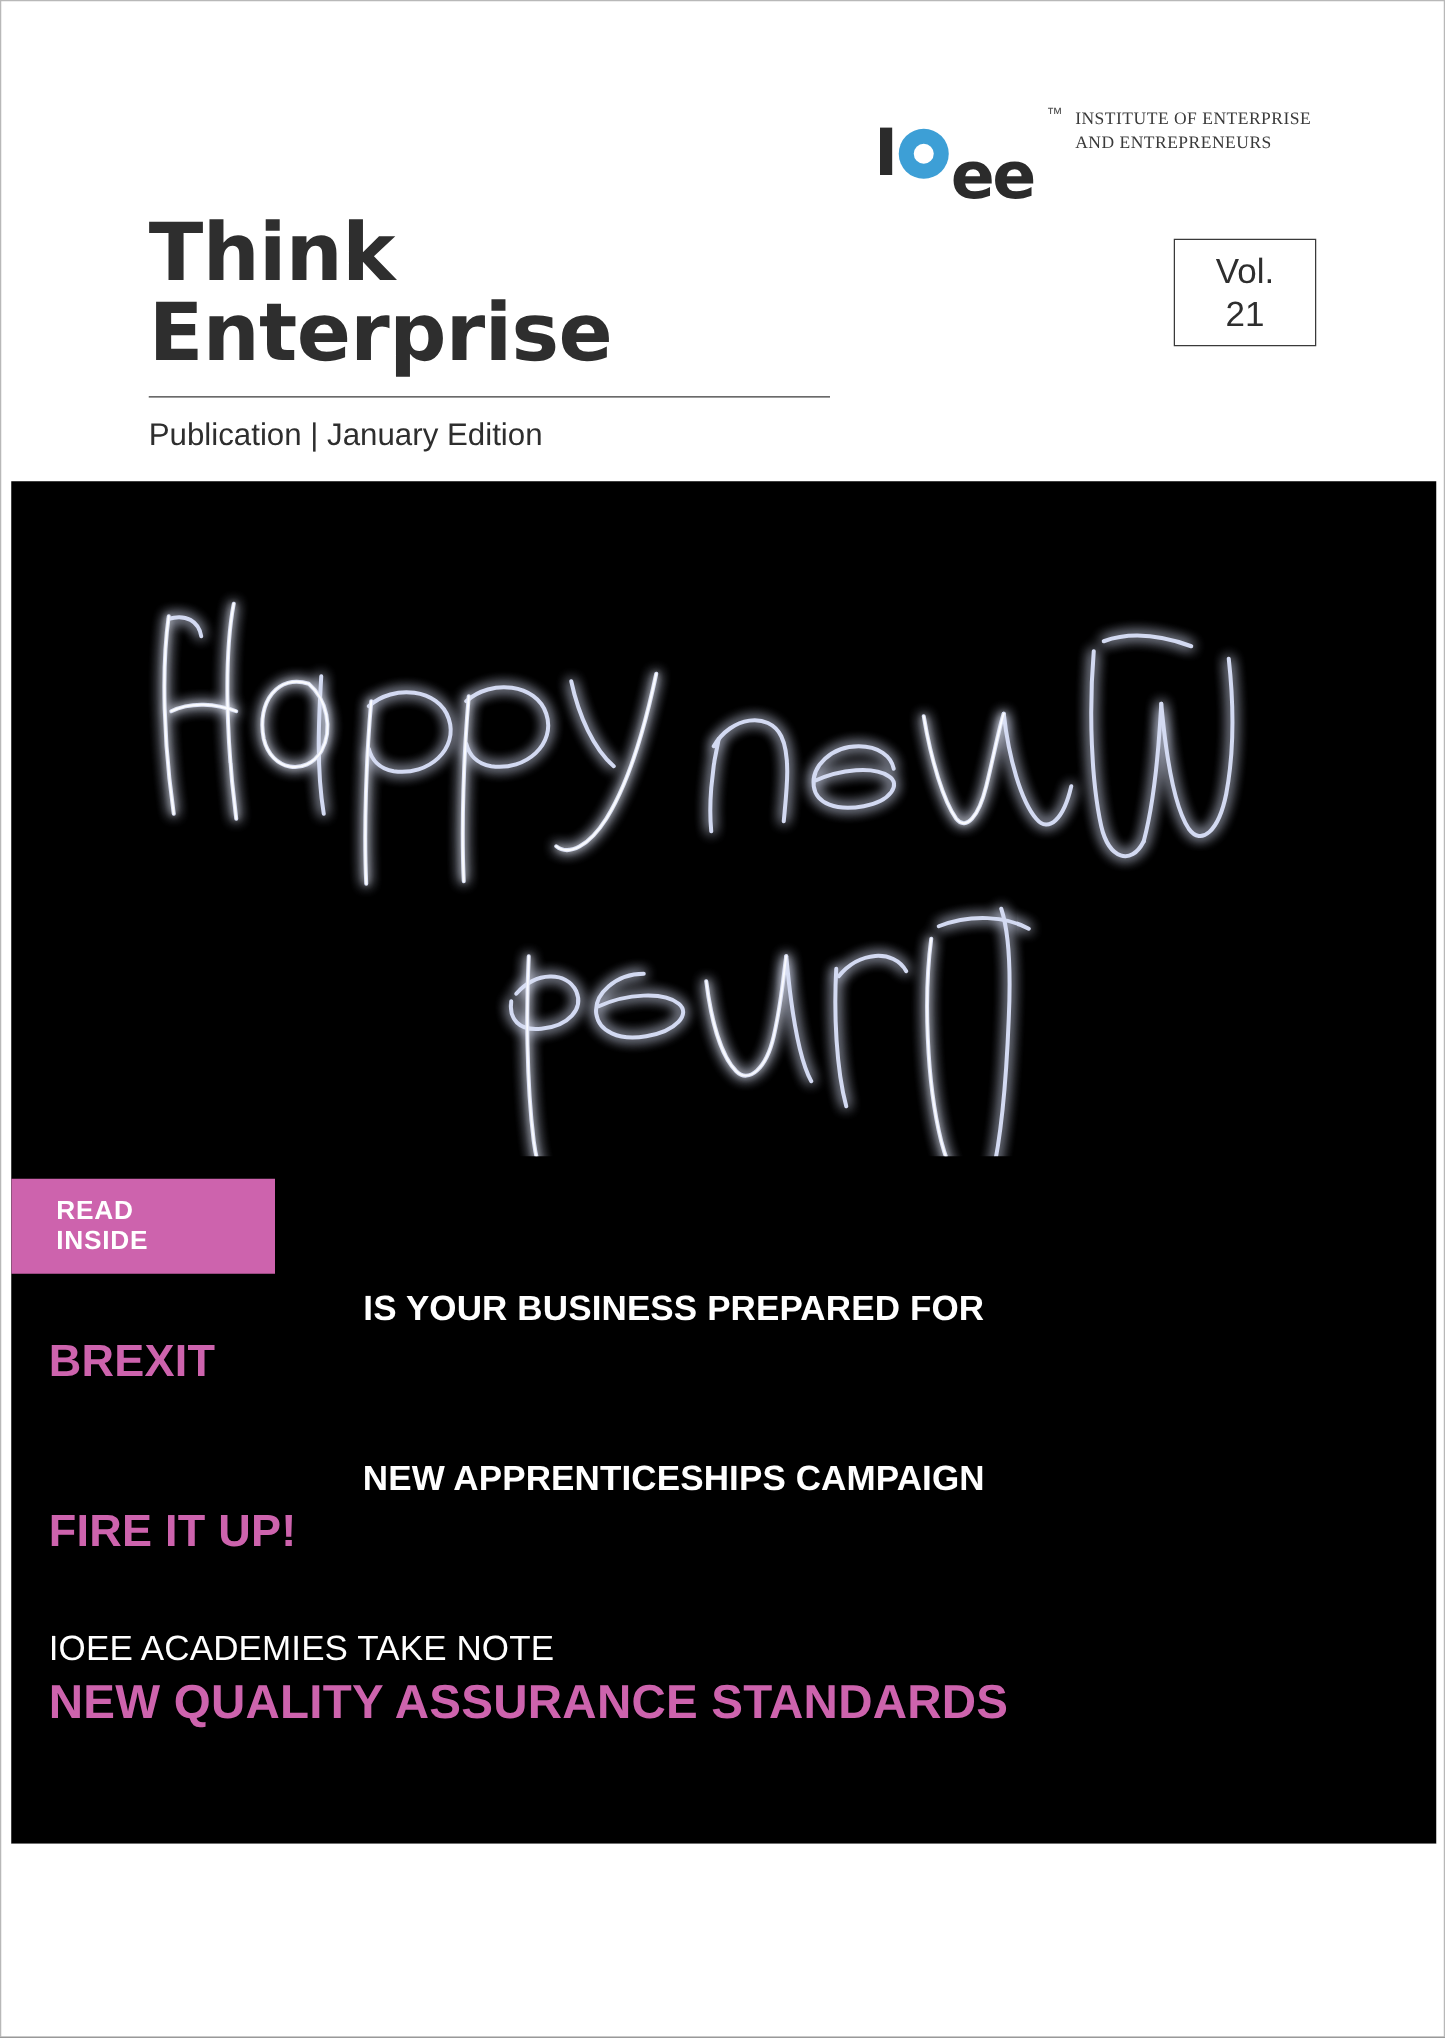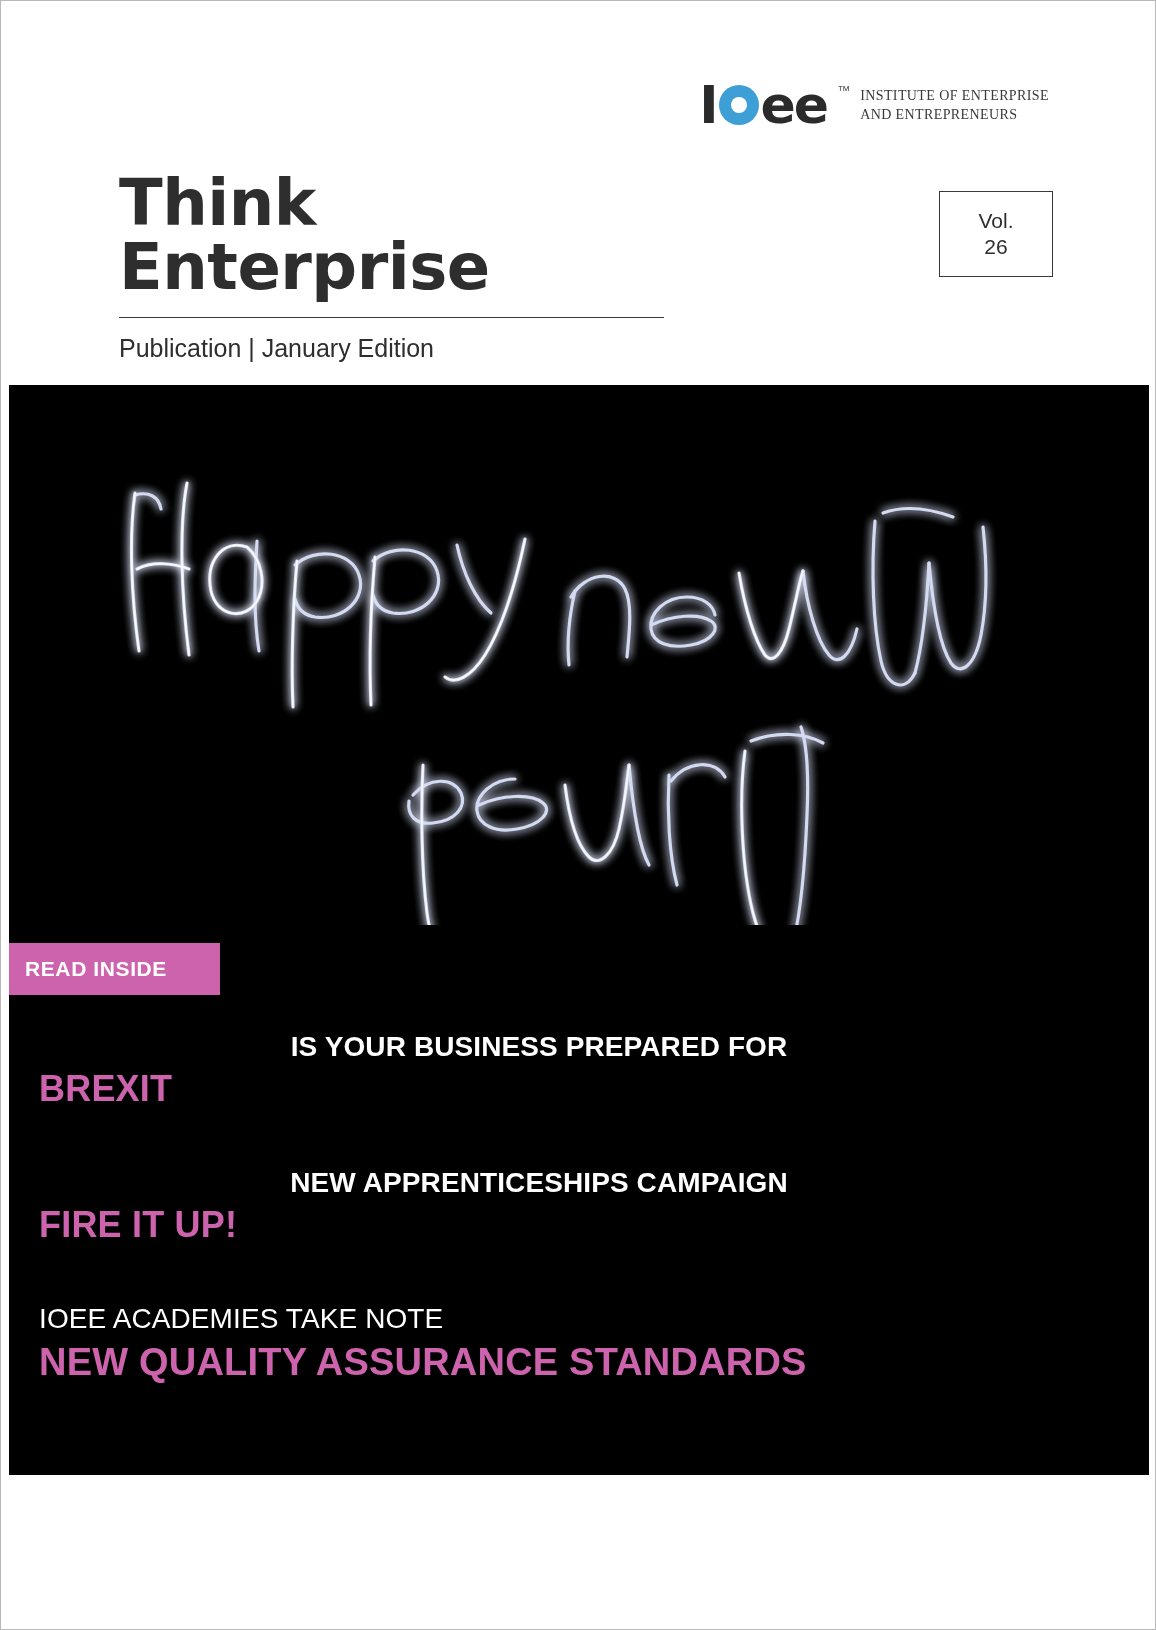--- a/index.html
+++ b/index.html
@@ -66,20 +66,21 @@
     position: absolute;
     left: 12px;
     top: 12px;
     width: 16px;
     height: 16px;
     border-radius: 50%;
     background: #ffffff;
   }
   .logo-e {
     color: #2b2b2b;
+    margin-top: 36px;
   }
   .logo-tm {
     font-size: 13px;
     color: #555;
     margin-top: 4px;
     font-family: "Liberation Sans", sans-serif;
   }
   .logo-words {
     font-size: 14px;
     line-height: 1.35;
@@ -119,21 +120,21 @@
     position: absolute;
     left: 930px;
     top: 182px;
     width: 112px;
     height: 84px;
     border: 1.5px solid #3a3a3a;
     display: flex;
     flex-direction: column;
     align-items: center;
     justify-content: center;
-    font-size: 21px;
+    font-size: 28px;
     color: #2e2e2e;
     line-height: 1.25;
   }
 
   
   .hero {
     position: absolute;
     left: 8px;
     top: 384px;
     width: 1140px;
@@ -155,21 +156,21 @@
 
   .read-inside {
     position: absolute;
     left: 0;
     top: 558px;
     background: #cd63ad;
     color: #ffffff;
     font-size: 21px;
     font-weight: bold;
     letter-spacing: 0.6px;
-    padding: 14px 34px 14px 16px;
+    padding: 14px 34px 14px 36px;
     box-sizing: border-box;
     width: 211px;
   }
 
   .headlines {
     position: absolute;
     left: 30px;
     top: 645px;
     width: 1000px;
   }
@@ -229,21 +230,21 @@
     </div>
 
     <div class="masthead">
       <div class="masthead-title">Think Enterprise</div>
       <div class="masthead-rule"></div>
       <div class="masthead-sub">Publication | January Edition</div>
     </div>
 
     <div class="volume-box">
       <div>Vol.</div>
-      <div>26</div>
+      <div>21</div>
     </div>
   </div>
 
   <div class="hero">
 
     <div class="lightwriting">
       <svg width="1140" height="460" viewBox="0 0 1140 460">
         <defs>
           <filter id="glow" x="-50%" y="-50%" width="200%" height="200%">
             <feGaussianBlur stdDeviation="5" result="b"></feGaussianBlur>

